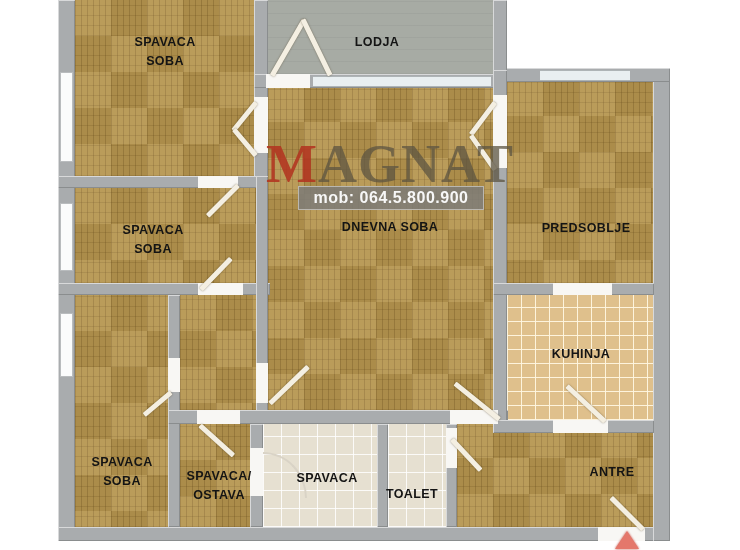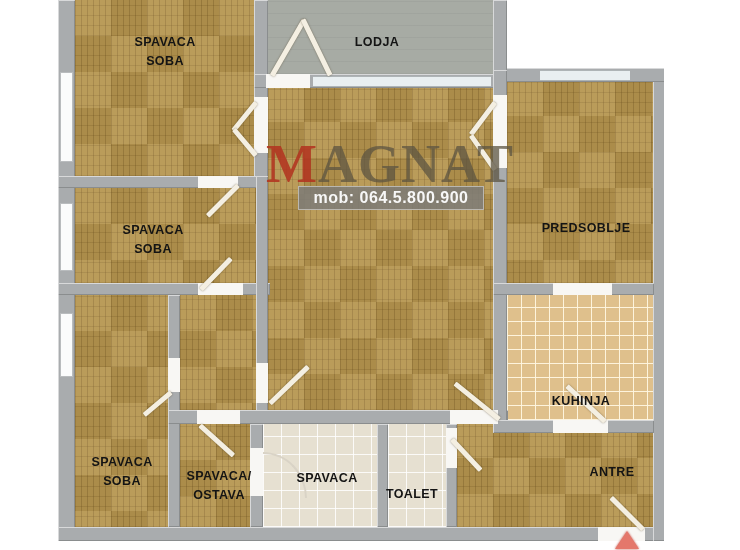--- a/index.html
+++ b/index.html
@@ -1,16 +1,16 @@
 <!DOCTYPE html>
 <html><head>
 <meta charset="utf-8">
 <style>
   html,body{margin:0;padding:0;background:#ffffff;}
-  .plan{position:relative;width:664px;height:550px;background:#ffffff;overflow:hidden;
+  .plan{position:relative;width:740px;height:550px;background:#ffffff;overflow:hidden;
         font-family:"Liberation Sans",sans-serif;}
   .abs{position:absolute;}
 
   
   .parquet{
     background-color:#b5944e;
     background-image:
       repeating-conic-gradient(rgba(0,0,0,.055) 0 25%, rgba(255,255,255,.07) 0 50%),
       repeating-linear-gradient(90deg, rgba(96,68,22,.26) 0 1px, rgba(0,0,0,0) 1px 6px),
       repeating-linear-gradient(0deg, rgba(96,68,22,.18) 0 1px, rgba(0,0,0,0) 1px 10px);
@@ -145,24 +145,27 @@
   <div class="dl" style="left:643px;top:527px;width:45px;transform:rotate(-135deg);"></div>
   <div class="arc" style="left:263px;top:452px;width:42px;height:44px;"></div>
 
   <div class="lbl" style="left:165px;top:52px;">
     <span>SPAVACA</span>
       <span>SOBA</span>
   </div>
   <div class="lbl" style="left:377px;top:42px;">
     <span>LODJA</span>
   </div>
+  <div class="lbl" style="left:390px;top:227px;">
+    <span>DNEVNA SOBA</span>
+  </div>
   <div class="lbl" style="left:586px;top:228px;">
     <span>PREDSOBLJE</span>
   </div>
-  <div class="lbl" style="left:581px;top:354px;margin-top:47px;">
+  <div class="lbl" style="left:581px;top:354px;">
     <span>KUHINJA</span>
   </div>
   <div class="lbl" style="left:153px;top:240px;">
     <span>SPAVACA</span>
       <span>SOBA</span>
   </div>
   <div class="lbl" style="left:122px;top:472px;">
     <span>SPAVACA</span>
       <span>SOBA</span>
   </div>

